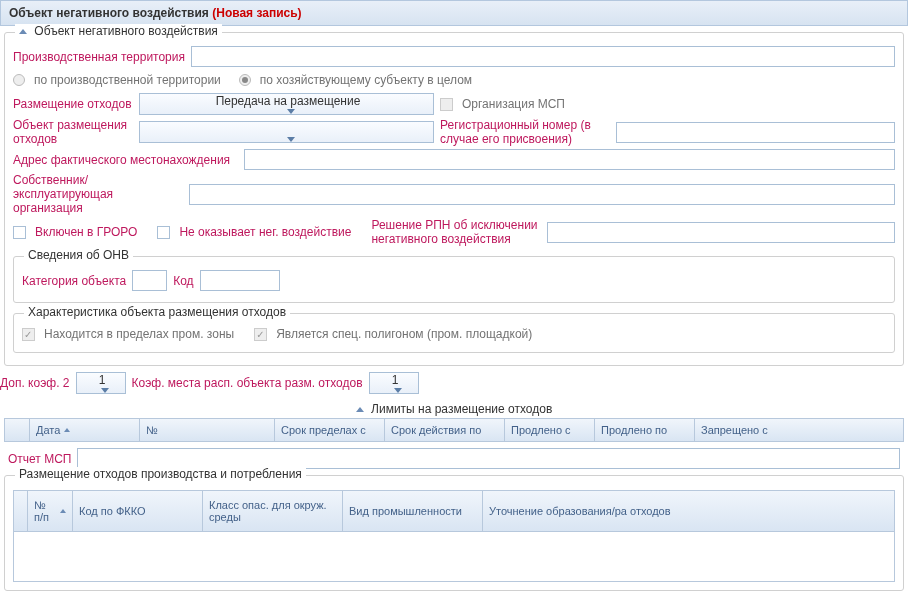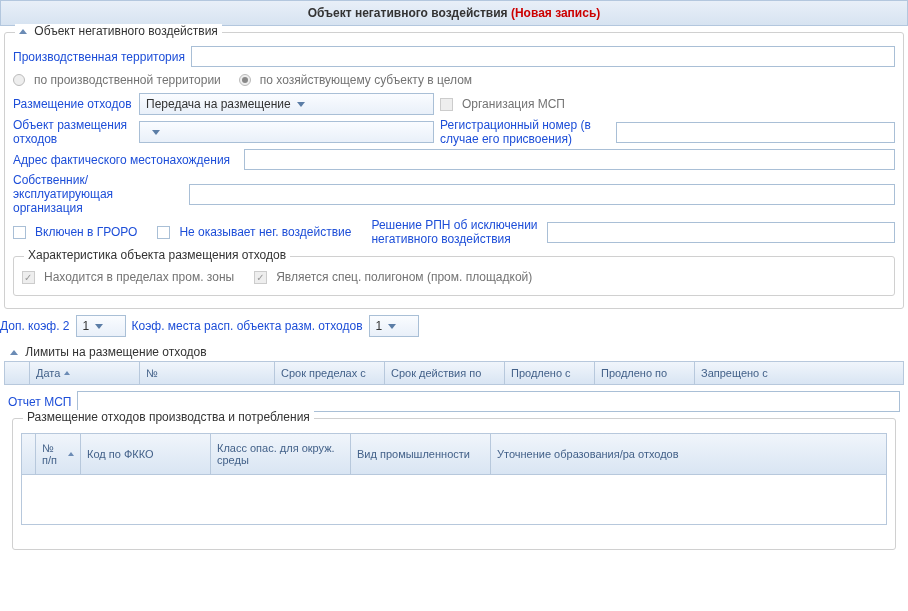--- a/index.html
+++ b/index.html
@@ -8,21 +8,20 @@
   font-size: 12px;
   color: #333;
   background: #fff;
   width: 908px;
 }
 .header-bar {
   background: linear-gradient(#e8eff8, #d7e3f1);
   border: 1px solid #b3c7de;
   padding: 5px 8px;
   font-weight: bold;
-  text-align: center;
 }
 .header-bar .new-rec { color: #c00; font-weight: bold; }
 .section {
   border: 1px solid #d0d0d0;
   border-radius: 3px;
   margin: 6px 4px;
   padding: 10px 8px 8px 8px;
   position: relative;
 }
 .section-title {
@@ -41,37 +40,39 @@
   border-bottom: 5px solid #6b8bb5;
   margin-right: 4px;
   vertical-align: middle;
 }
 .row {
   display: flex;
   align-items: center;
   margin: 3px 0;
   gap: 6px;
 }
-.label { color: #1d4ed8; white-space: normal; }
+.label { color: #be185d; white-space: normal; }
 .label.disabled { color: #737373; }
 .input-text {
   border: 1px solid #a9bfd6;
   height: 21px;
   padding: 2px 4px;
   font-size: 12px;
   background: #fff;
 }
 .select {
   border: 1px solid #a9bfd6;
   height: 22px;
   display: flex;
   align-items: center;
+  justify-content: space-between;
   padding: 0 3px 0 6px;
   background: linear-gradient(#fafcff, #e9f0f9);
   cursor: pointer;
+  flex-direction: column;
 }
 .select .arrow {
   width: 0; height: 0;
   border-left: 4px solid transparent;
   border-right: 4px solid transparent;
   border-top: 5px solid #5b7da6;
   margin-left: 6px;
 }
 .checkbox {
   width: 13px; height: 13px;
@@ -135,20 +136,21 @@
 }
 .grid-body {
   border: 1px solid #b7c8dc;
   border-top: none;
   height: 50px;
   margin: 0 4px 6px 4px;
 }
 .limits-title-bar {
   margin: 6px 4px 0 4px;
   padding: 2px 6px;
+  text-align: center;
 }
 </style>
 </head>
 <body>
 
 <div class="header-bar">
   <span>Объект негативного воздействия</span>
   <span class="new-rec">(Новая запись)</span>
 </div>
 
@@ -205,20 +207,29 @@
     <span class="checkbox"></span>
     <span class="label">Включен в ГРОРО</span>
     <span style="width:8px"></span>
     <span class="checkbox"></span>
     <span class="label">Не оказывает нег. воздействие</span>
     <span style="width:8px"></span>
     <span class="label" style="width:170px">Решение РПН об исключении негативного воздействия</span>
     <input class="input-text" style="flex: 1 1 0%;">
   </div>
 
+  <div class="section" style="margin:10px 0 4px 0">
+    <div class="section-title">Сведения об ОНВ</div>
+    <div class="row">
+      <span class="label">Категория объекта</span>
+      <input class="input-text" style="width: 35px;">
+      <span class="label">Код</span>
+      <input class="input-text" style="width: 80px;">
+    </div>
+  </div>
 
   <div class="section" style="margin:10px 0 4px 0">
     <div class="section-title">Характеристика объекта размещения отходов</div>
     <div class="row">
       <span class="checkbox disabled checked"></span>
       <span class="label disabled">Находится в пределах пром. зоны</span>
       <span style="width:8px"></span>
       <span class="checkbox disabled checked"></span>
       <span class="label disabled">Является спец. полигоном (пром. площадкой)</span>
     </div>
@@ -254,21 +265,21 @@
   <div class="grid-col" style="width:90px">Продлено с</div>
   <div class="grid-col" style="width:100px">Продлено по</div>
   <div class="grid-col" style="flex:1;border-right:none">Запрещено с</div>
 </div>
 
 <div class="row" style="margin:6px 8px">
   <span class="label">Отчет МСП</span>
   <input class="input-text" style="flex: 1 1 0%;">
 </div>
 
-<div class="section" style="margin:6px 12px; padding:14px 8px 24px 8px">
+<div class="section" style="margin:6px 4px; padding:14px 8px 8px 8px">
   <div class="section-title">Размещение отходов производства и потребления</div>
   <div class="grid-header tall" style="margin:0">
     <div class="grid-col" style="width:14px"></div>
     <div class="grid-col" style="width:45px">
       <span>№ п/п</span>
       <span class="sort-arrow"></span>
     </div>
     <div class="grid-col" style="width:130px">Код по ФККО</div>
     <div class="grid-col" style="width:140px">Класс опас. для окруж. среды</div>
     <div class="grid-col" style="width:140px">Вид промышленности</div>

